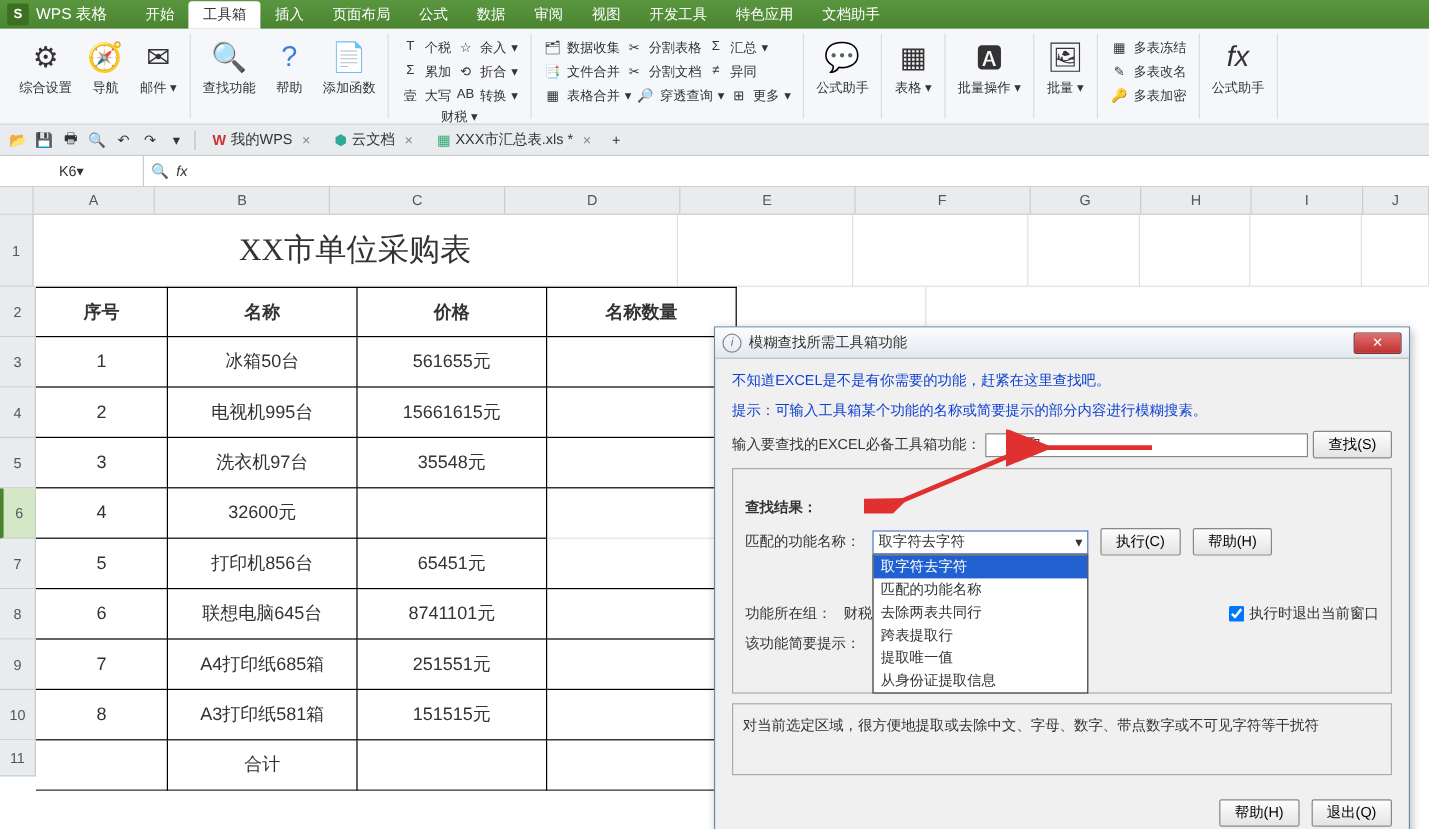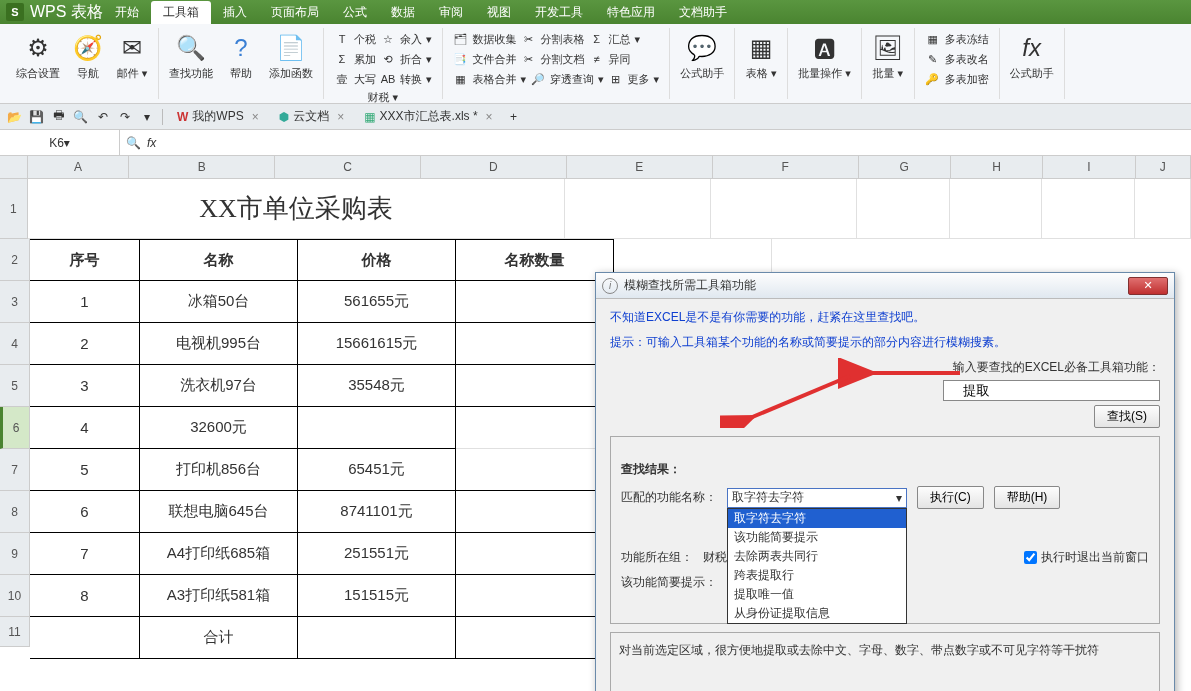--- a/index.html
+++ b/index.html
@@ -1,20 +1,20 @@
 <!DOCTYPE html>
 <html><head>
 <meta charset="utf-8">
 <style>
 * { margin: 0; padding: 0; box-sizing: border-box; font-family: "Microsoft YaHei", SimSun, sans-serif; }
 body { background: #fff; font-size: 12px; color: #333; overflow: hidden; }
 
 .titlebar { background: linear-gradient(#5a9640, #4a8430); height: 24px; display: flex; align-items: center; padding: 0 6px; color: #fff; }
 .titlebar .logo { background: #3a7020; width: 18px; height: 18px; display: inline-flex; align-items: center; justify-content: center; font-weight: bold; font-size: 11px; margin-right: 6px; border-radius: 2px; }
-.titlebar .app { font-size: 16px; }
+.titlebar .app { font-size: 13px; margin-right: 20px; }
 .titlebar .menu { display: flex; gap: 0; }
 .titlebar .menu span { padding: 3px 12px; cursor: pointer; }
 .titlebar .menu span.active { background: #fff; color: #333; border-radius: 3px 3px 0 0; }
 
 .ribbon { background: #f5f7fa; border-bottom: 1px solid #ccc; height: 80px; display: flex; padding: 4px 6px; }
 .group { display: flex; flex-direction: column; align-items: center; justify-content: flex-start; padding: 2px 6px; border-right: 1px solid #ddd; }
 .big-btn { display: flex; flex-direction: column; align-items: center; gap: 2px; cursor: pointer; padding: 2px 4px; }
 .big-btn .icn { width: 32px; height: 32px; display: flex; align-items: center; justify-content: center; font-size: 24px; }
 .big-btn .lbl { font-size: 11px; text-align: center; }
 .small-rows { display: flex; flex-direction: column; gap: 2px; }
@@ -48,21 +48,21 @@
 .w-A { width: 110px; } .w-B { width: 158px; } .w-C { width: 158px; } .w-D { width: 158px; } .w-E { width: 158px; } .w-F { width: 158px; } .w-G { width: 100px; } .w-H { width: 100px; } .w-I { width: 100px; } .w-J { width: 60px; }
 
 .dialog { position: absolute; left: 595px; top: 272px; width: 580px; background: #f0f0f0; border: 1px solid #6a8aaa; box-shadow: 2px 2px 8px rgba(0,0,0,0.3); }
 .dlg-title { background: linear-gradient(#fdfdfd, #e0e8f0); height: 26px; display: flex; align-items: center; padding: 0 6px; border-bottom: 1px solid #bbb; }
 .dlg-title .ti { width: 16px; height: 16px; border: 1px solid #888; border-radius: 50%; margin-right: 6px; display: flex; align-items: center; justify-content: center; font-size: 10px; color: #777; font-style: italic; }
 .dlg-title .tt { flex: 1; font-size: 12px; }
 .dlg-close { width: 40px; height: 18px; background: linear-gradient(#e07070, #c03030); border: 1px solid #803030; border-radius: 2px; color: #fff; display: flex; align-items: center; justify-content: center; cursor: pointer; font-size: 11px; }
 .dlg-body { padding: 10px 14px; font-size: 12px; }
 .dlg-body .line { margin-bottom: 8px; }
 .blue { color: #1040d0; }
-.input-row { display: flex; align-items: flex-end; gap: 4px; flex-direction: column; }
+.input-row { display: flex; align-items: center; gap: 4px; }
 .input-row input[type=text] { flex: 1; border: 1px solid #888; padding: 2px 19px; height: 20px; }
 .btn { background: linear-gradient(#fdfdfd, #e4e4e4); border: 1px solid #888; padding: 2px 12px; cursor: pointer; font-size: 12px; border-radius: 2px; }
 .res-area { border: 1px solid #aaa; padding: 24px 10px; margin-top: 6px; background: #f0f0f0; }
 .res-row { display: flex; align-items: center; gap: 10px; margin-bottom: 8px; }
 .combo { position: relative; width: 180px; }
 .combo-box { border: 1px solid #4a74c4; background: #fff; height: 20px; display: flex; align-items: center; padding: 0 4px; justify-content: space-between; cursor: pointer; }
 .combo-list { position: absolute; top: 20px; left: 0; right: 0; background: #fff; border: 1px solid #333; z-index: 10; }
 .combo-list div { padding: 1px 6px; cursor: pointer; }
 .combo-list div.hl { background: #2060d0; color: #fff; }
 .desc-box { border: 1px solid #aaa; background: #f0f0f0; padding: 8px; margin-top: 8px; min-height: 60px; line-height: 1.5; }
@@ -356,21 +356,21 @@
       <div class="line" style="font-weight:bold">查找结果：</div>
       <div class="res-row">
         <span>匹配的功能名称：</span>
         <div class="combo">
           <div class="combo-box">
               <span>取字符去字符</span>
               <span>▾</span>
             </div>
           <div class="combo-list">
             <div class="hl">取字符去字符</div>
-            <div>该功能简要提示</div>
+            <div>匹配的功能名称</div>
             <div>去除两表共同行</div>
             <div>跨表提取行</div>
             <div>提取唯一值</div>
             <div>从身份证提取信息</div>
           </div>
         </div>
         <button class="btn">执行(C)</button>
         <button class="btn">帮助(H)</button>
       </div>
       <div class="res-row" style="margin-top:40px">

